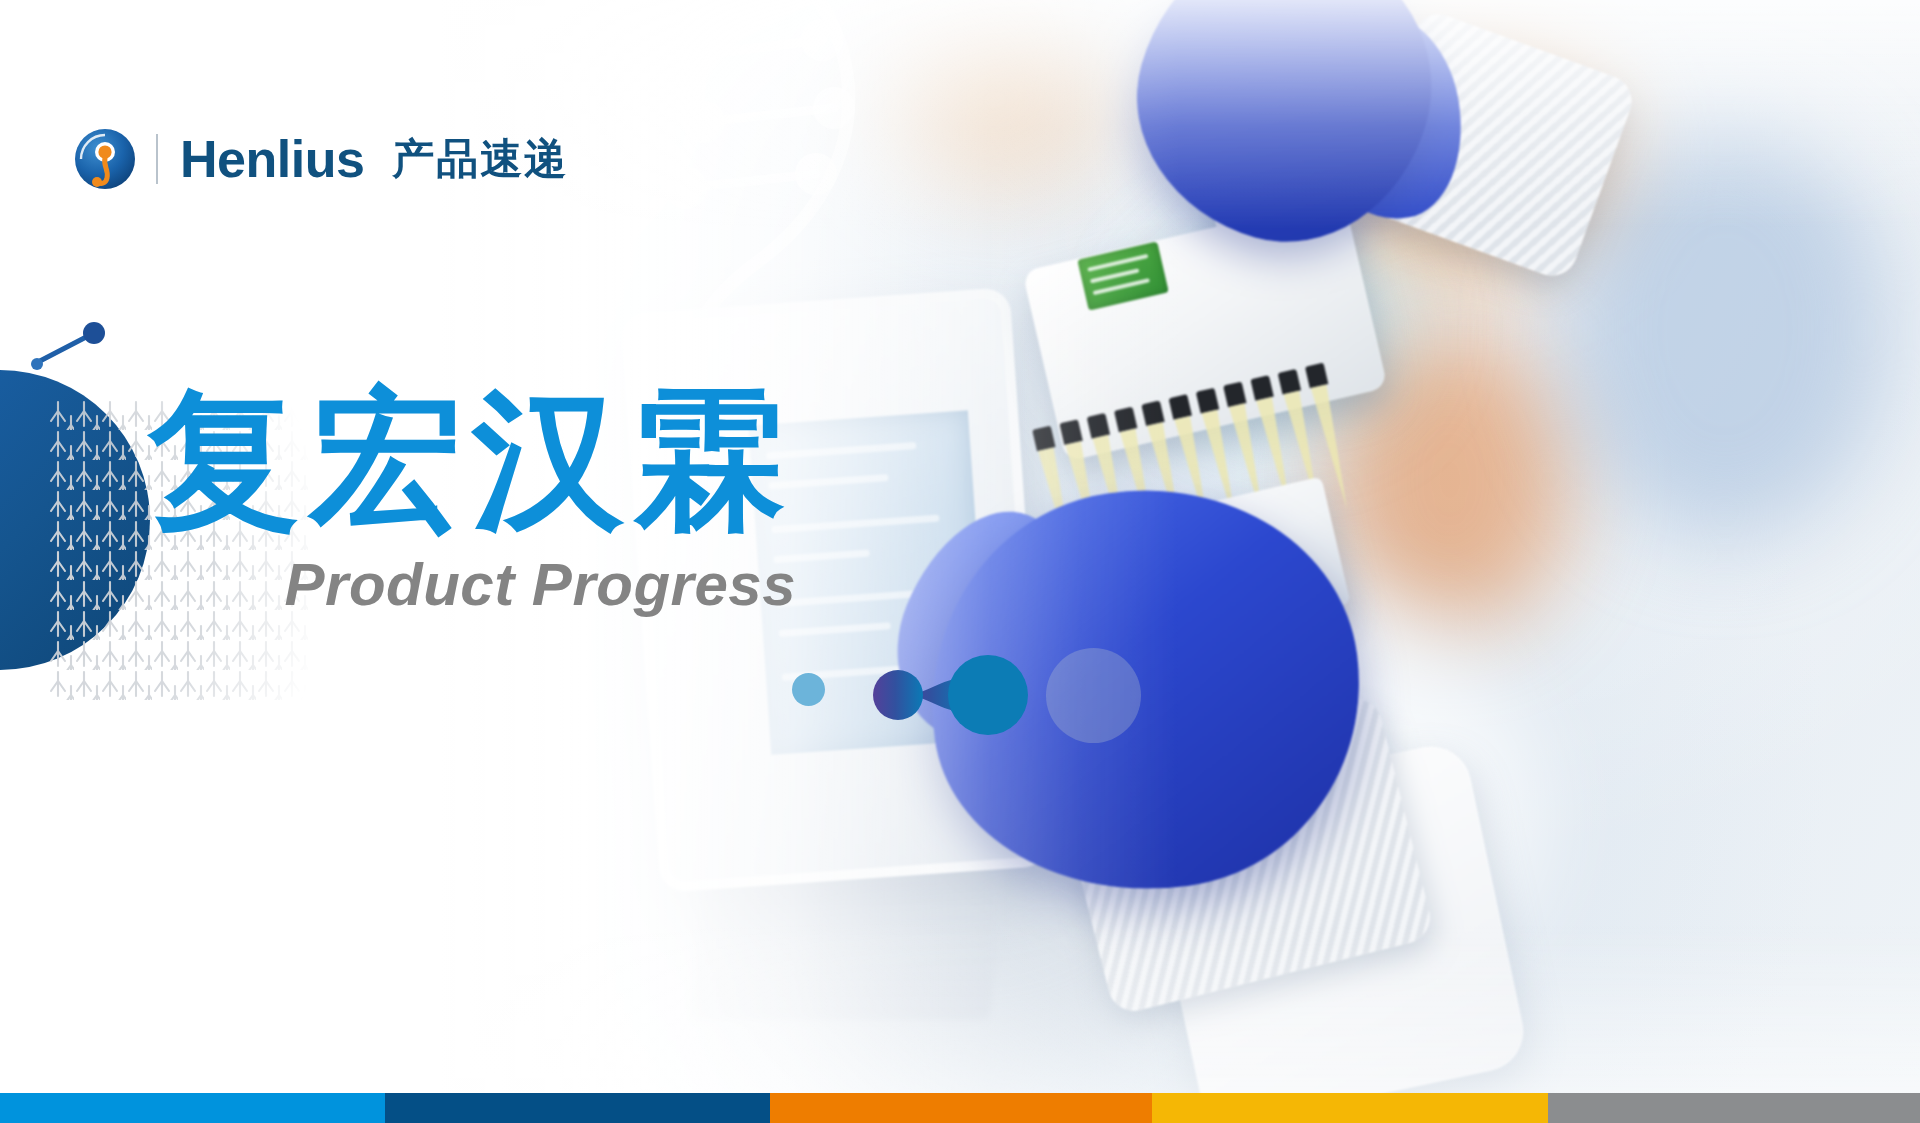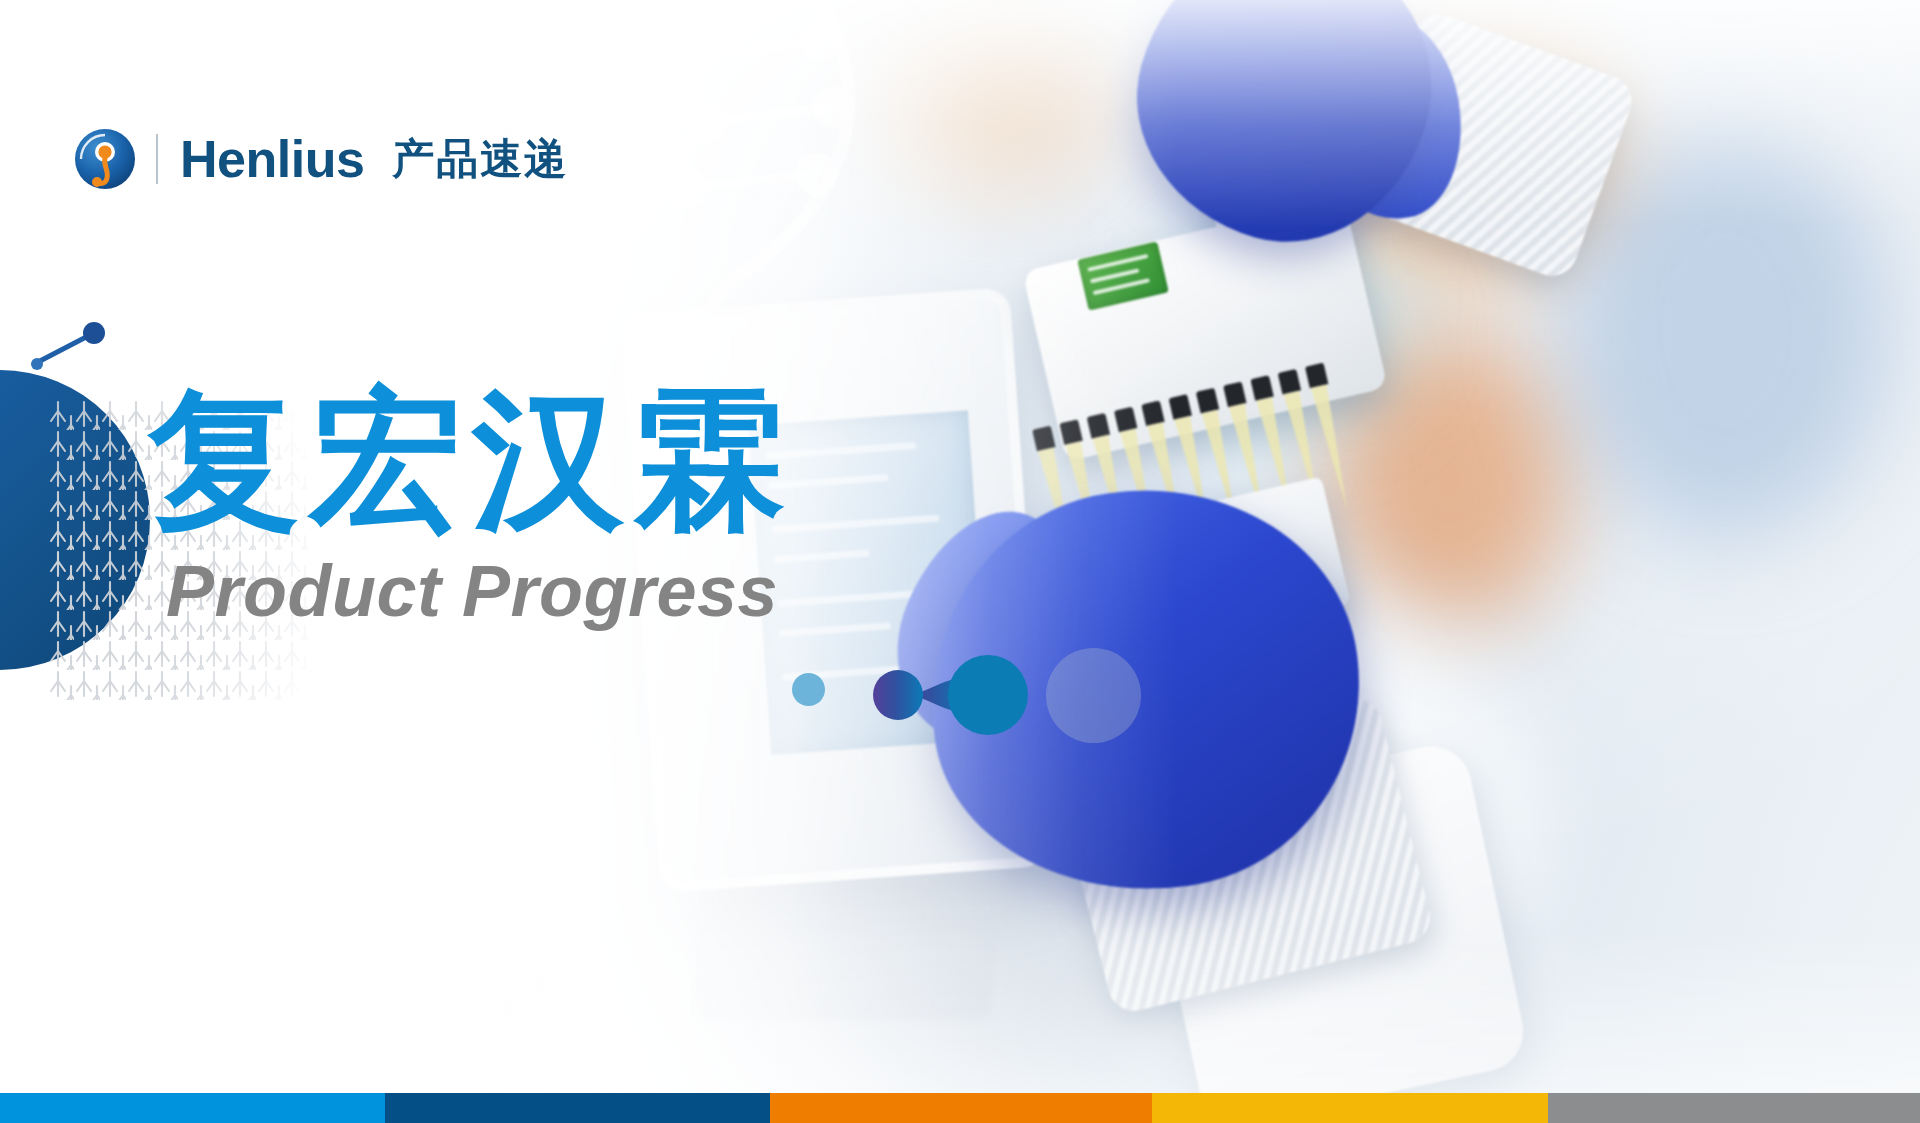--- a/index.html
+++ b/index.html
@@ -198,23 +198,24 @@
 
   
   .headline{position:absolute;left:148px;top:378px;}
   .title-cn{
     font-size:152px;font-weight:700;color:#0d8fd9;letter-spacing:10px;line-height:1.08;
     white-space:nowrap;
     font-family:"Liberation Sans","DejaVu Sans",sans-serif;
   }
   .title-en{
     margin-top:8px;margin-left:18px;
-    font-size:72px;font-weight:700;font-style:italic;color:#848484;letter-spacing:.5px;
+    font-size:60px;font-weight:700;font-style:italic;color:#848484;letter-spacing:.5px;
     white-space:nowrap;
     font-family:"Liberation Sans","DejaVu Sans",sans-serif;
+    text-align:right;
   }
 
   
   .bottombar{position:absolute;left:0;bottom:0;width:1920px;height:30px;display:flex;}
   .seg{height:30px;}
 </style>
 </head>
 <body>
 
 <div id="slide">

